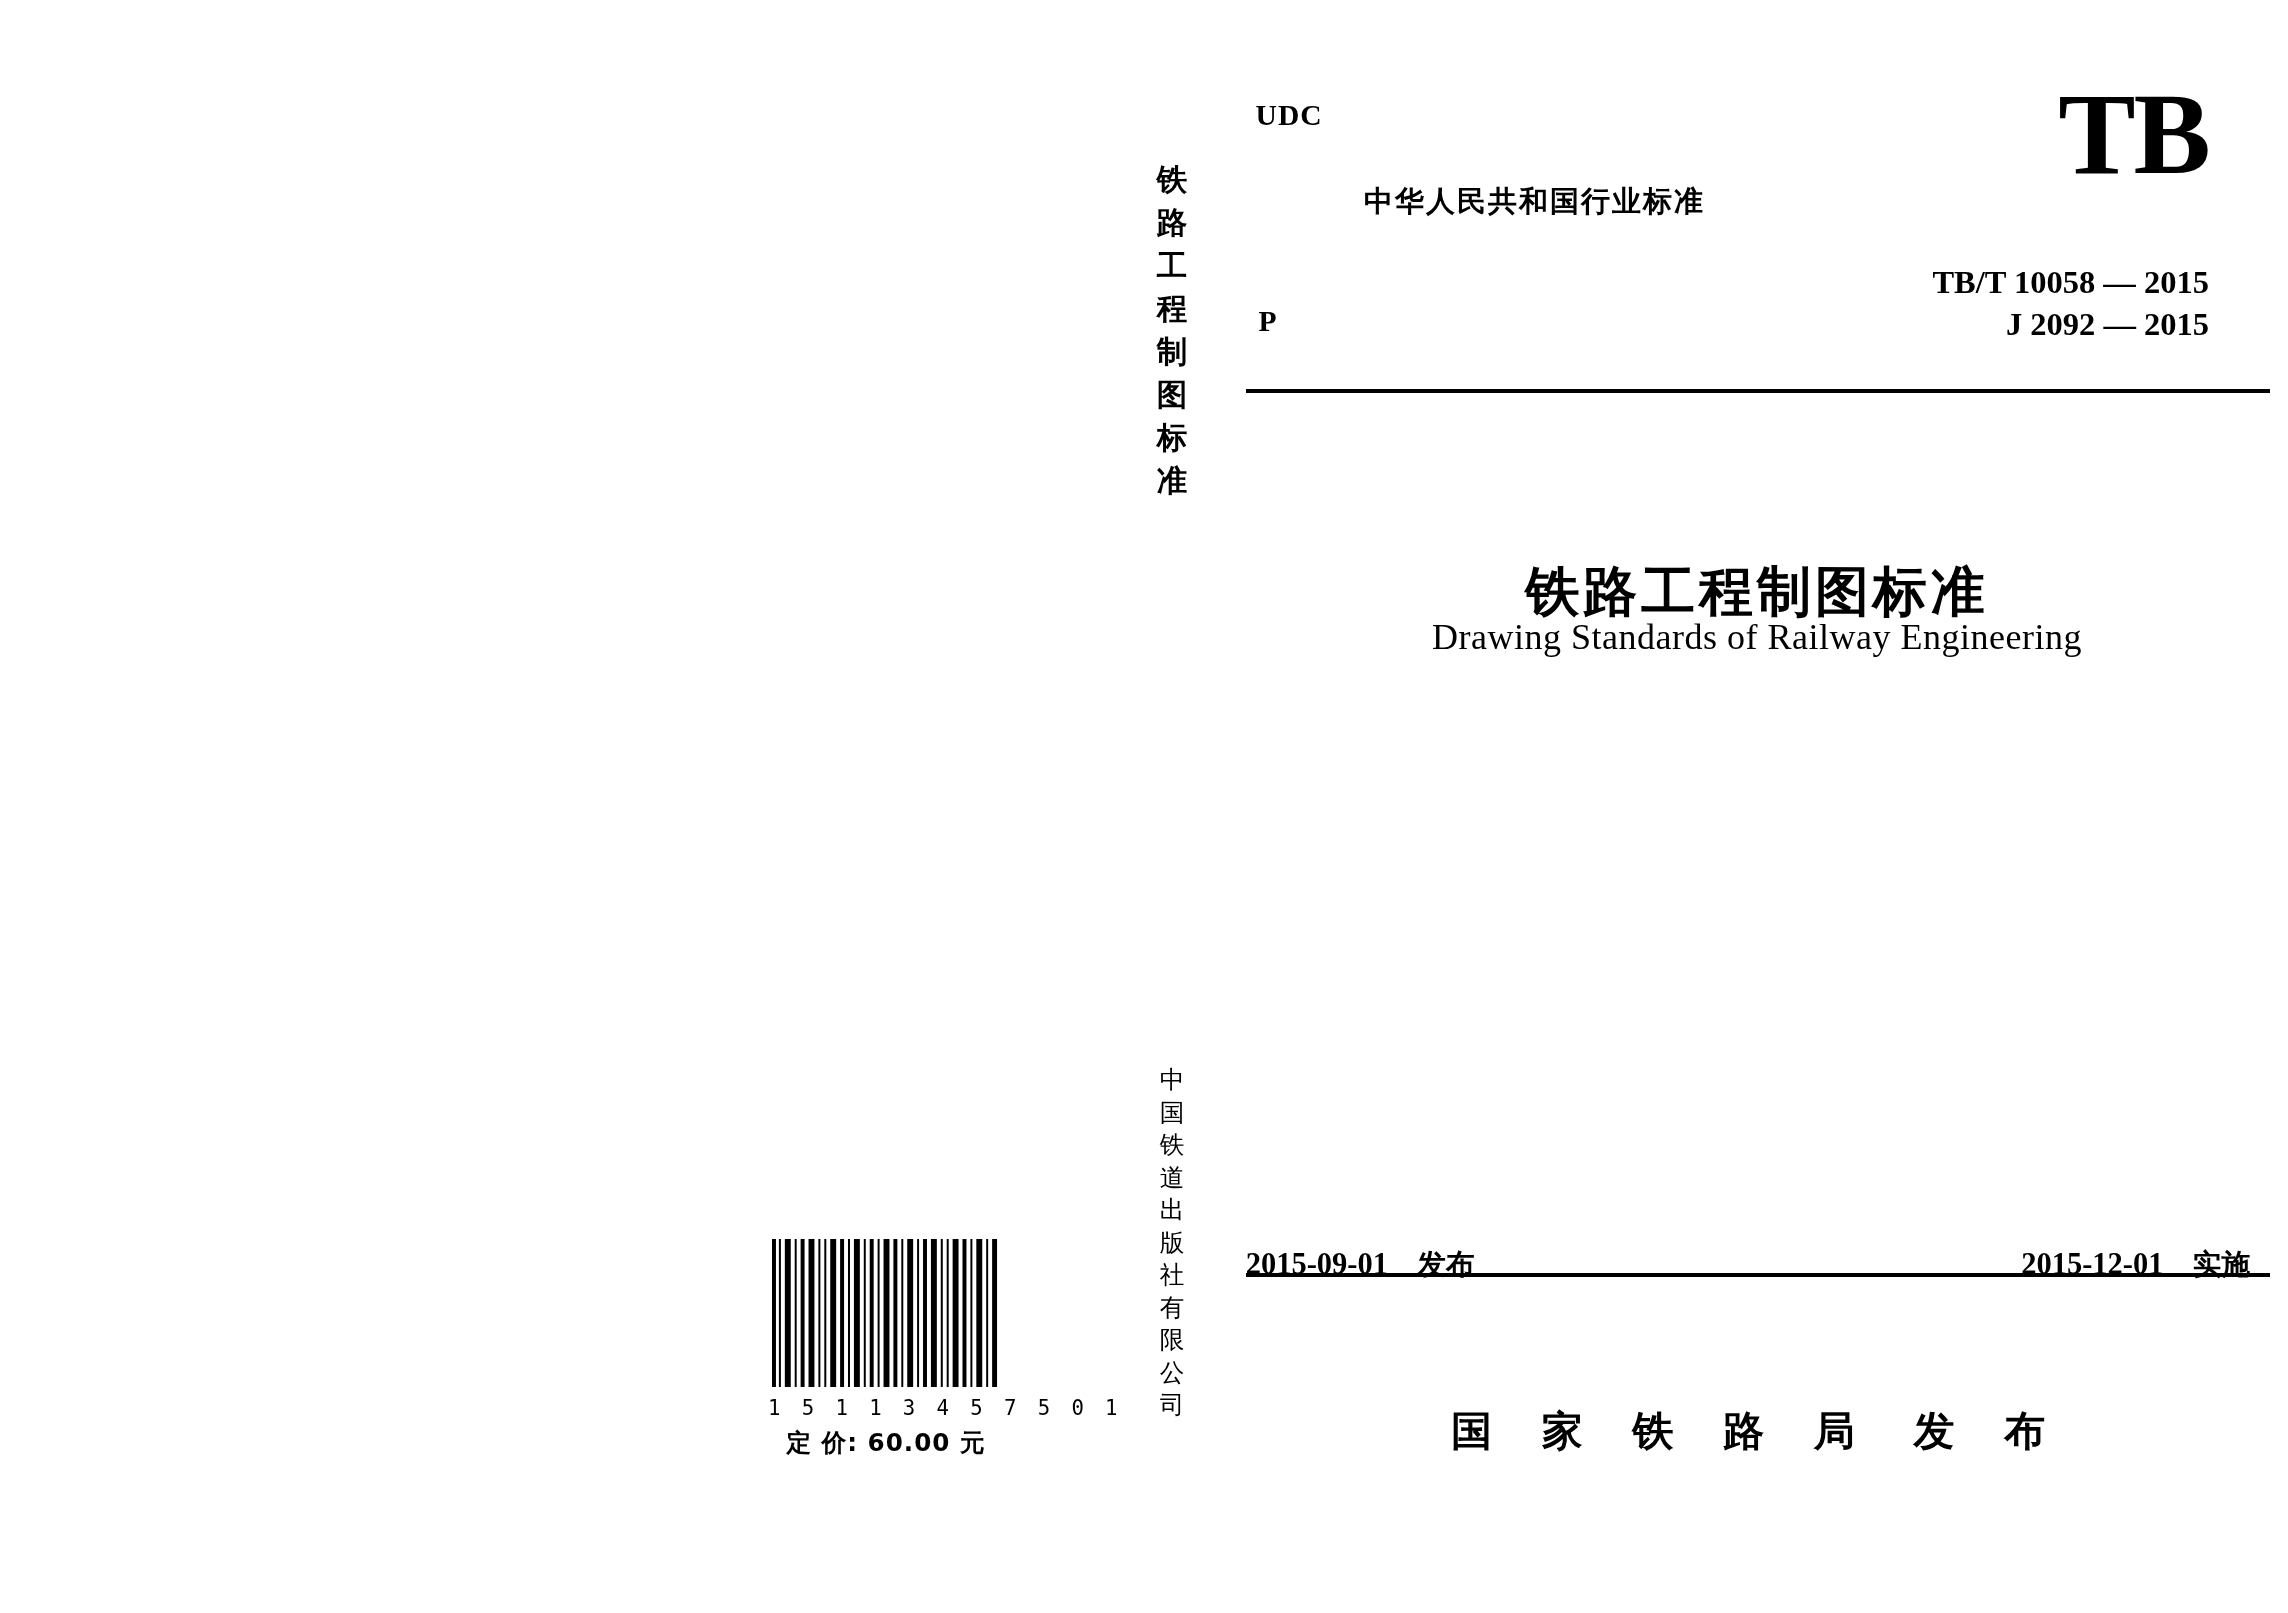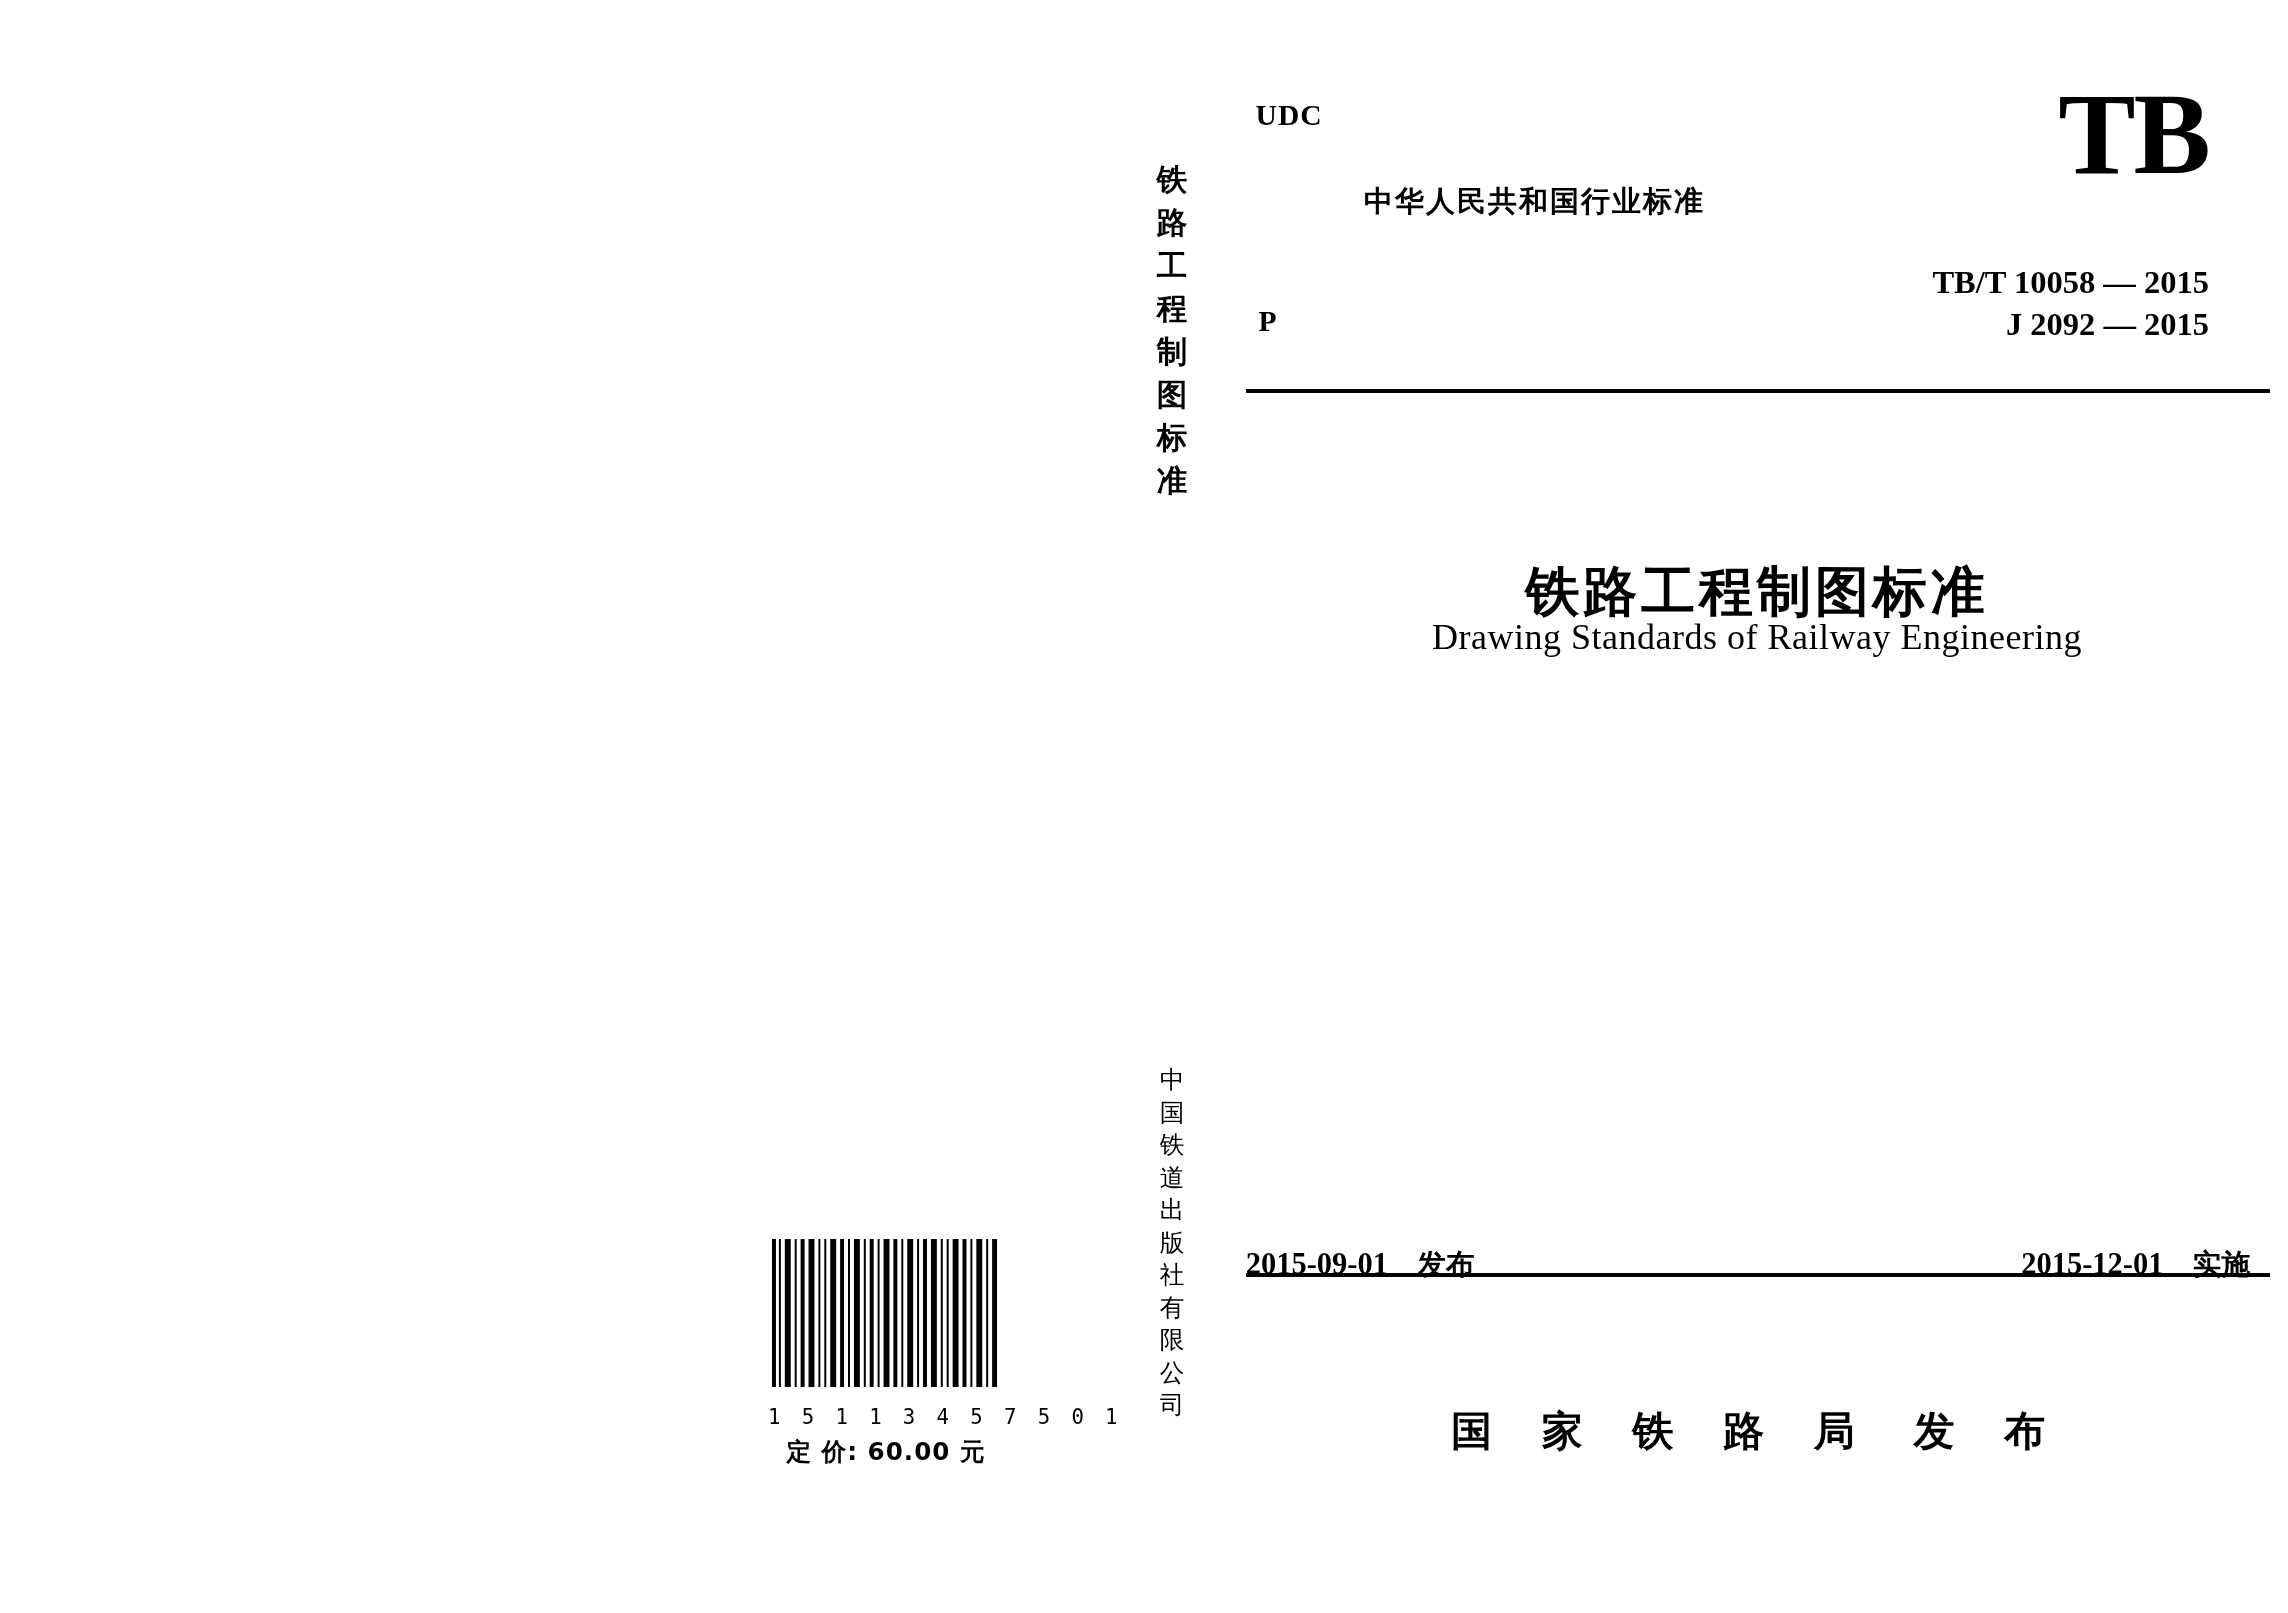--- a/index.html
+++ b/index.html
@@ -35,21 +35,21 @@
   #barcode-bars {
     height: 148px;
     width: 229px;
     margin: 0 auto;
     display: block;
   }
   #barcode-digits {
     font-family: "DejaVu Sans Mono", monospace;
     font-size: 20.7px;
     letter-spacing: 4.4px;
-    margin-top: 18px;
+    margin-top: 9px;
     white-space: nowrap;
   }
   #price-line {
     margin-top: 6px;
     font-family: "DejaVu Sans", sans-serif;
     font-weight: bold;
     font-size: 24.6px;
     letter-spacing: 1px;
     white-space: nowrap;
   }

